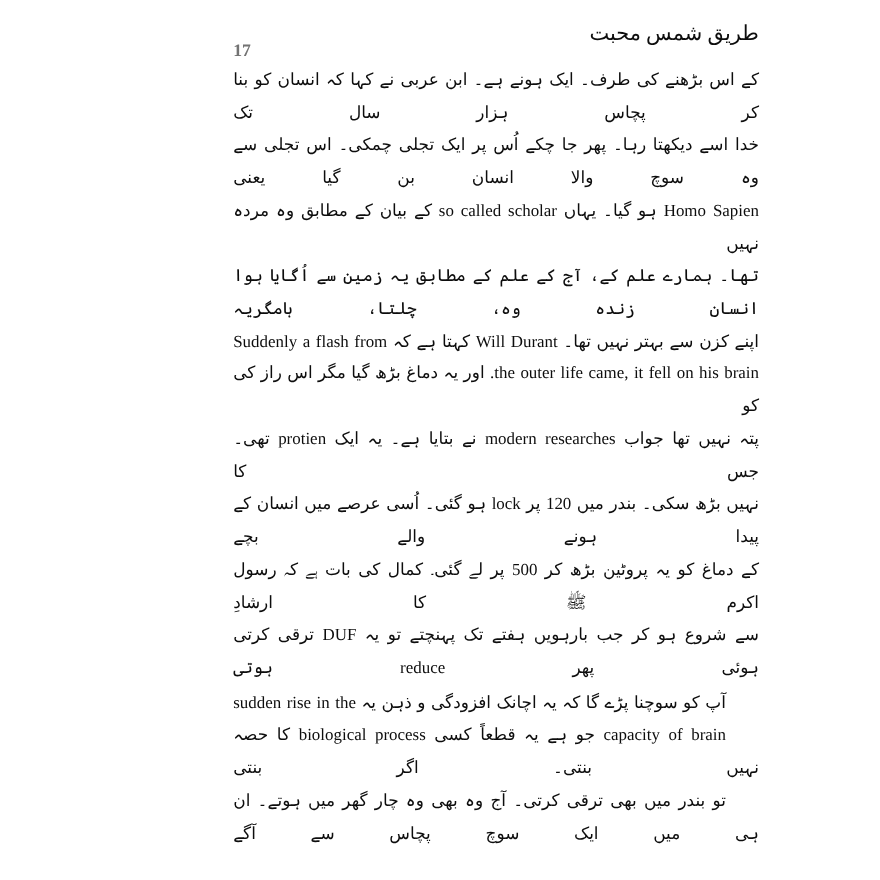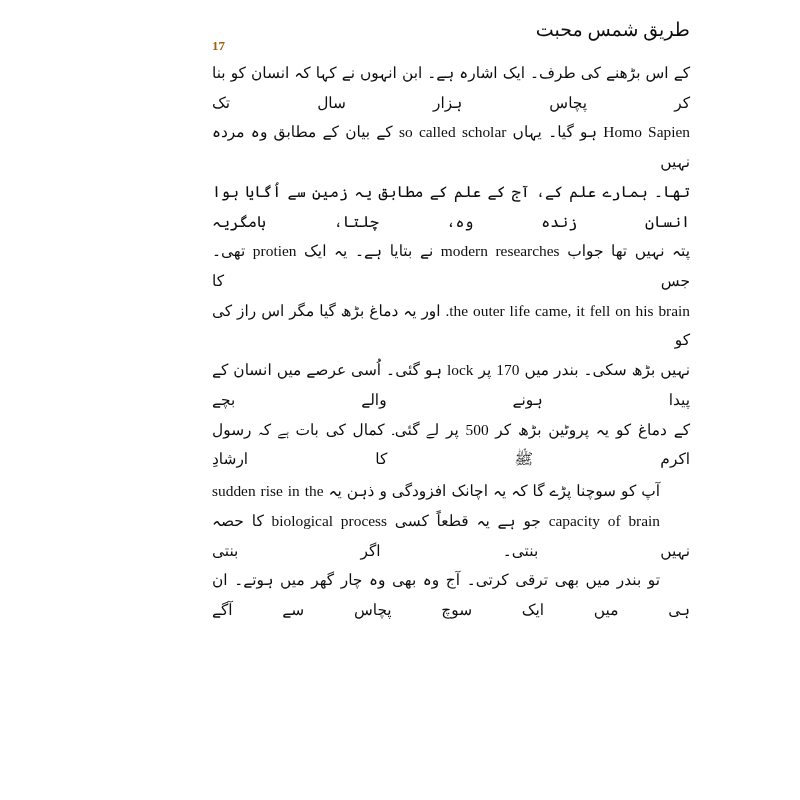--- a/index.html
+++ b/index.html
@@ -34,24 +34,24 @@
     direction: rtl;
     text-align: right;
     letter-spacing: 0.5px;
     color: #0d0d0d;
     white-space: nowrap;
   }
   .page-number {
     position: absolute;
     left: 0;
     top: 22px;
-    font-size: 13px;
+    font-size: 16px;
     font-weight: bold;
     font-family: "Liberation Serif", serif;
-    color: #a16207;
+    color: #737373;
     text-align: center;
   }
   .body-text {
     direction: rtl;
     text-align: justify;
     text-align-last: justify;
     font-size: 15.4px;
     line-height: 1.93;
     color: #0d0d0d;
     word-spacing: 1px;
@@ -77,27 +77,30 @@
 
 <div class="page">
 
   <div class="header-row">
     <div class="book-title">طریق شمس محبت</div>
     <div class="page-number">17</div>
   </div>
 
   <div class="body-text">
     <p class="para" id="para-1">
-        <span class="line">کے اس بڑھنے کی طرف۔ ایک اشارہ ہے۔ ابن انہوں نے کہا کہ انسان کو بنا کر پچاس ہزار سال تک</span>
+        <span class="line">کے اس بڑھنے کی طرف۔ ایک ہونے ہے۔ ابن عربی نے کہا کہ انسان کو بنا کر پچاس ہزار سال تک</span>
+        <span class="line">خدا اسے دیکھتا رہا۔ پھر جا چکے اُس پر ایک تجلی چمکی۔ اس تجلی سے وہ سوچ والا انسان بن گیا یعنی</span>
         <span class="line">Homo Sapien ہو گیا۔ یہاں so called scholar کے بیان کے مطابق وہ مردہ نہیں</span>
         <span class="line">تھا۔ ہمارے علم کے، آج کے علم کے مطابق یہ زمین سے اُگایا ہوا انسان زندہ وہ، چلتا، ہامگریہ</span>
+        <span class="line">اپنے کزن سے بہتر نہیں تھا۔ Will Durant کہتا ہے کہ Suddenly a flash from</span>
+        <span class="line">the outer life came, it fell on his brain. اور یہ دماغ بڑھ گیا مگر اس راز کی کو</span>
         <span class="line">پتہ نہیں تھا جواب modern researches نے بتایا ہے۔ یہ ایک protien تھی۔ جس کا</span>
-        <span class="line">the outer life came, it fell on his brain. اور یہ دماغ بڑھ گیا مگر اس راز کی کو</span>
-        <span class="line">نہیں بڑھ سکی۔ بندر میں 170 پر lock ہو گئی۔ اُسی عرصے میں انسان کے پیدا ہونے والے بچے</span>
+        <span class="line">نہیں بڑھ سکی۔ بندر میں 120 پر lock ہو گئی۔ اُسی عرصے میں انسان کے پیدا ہونے والے بچے</span>
         <span class="line">کے دماغ کو یہ پروٹین بڑھ کر 500 پر لے گئی۔ کمال کی بات ہے کہ رسول اکرم ﷺ کا ارشادِ</span>
+        <span class="line">سے شروع ہو کر جب بارہویں ہفتے تک پہنچتے تو یہ DUF ترقی کرتی ہوئی پھر reduce ہوتی</span>
       </p>
     <p class="para indent" id="para-2">
         <span class="line">آپ کو سوچنا پڑے گا کہ یہ اچانک افزودگی و ذہن یہ sudden rise in the</span>
         <span class="line">capacity of brain جو ہے یہ قطعاً کسی biological process کا حصہ نہیں بنتی۔ اگر بنتی</span>
         <span class="line">تو بندر میں بھی ترقی کرتی۔ آج وہ بھی وہ چار گھر میں ہوتے۔ ان ہی میں ایک سوچ پچاس سے آگے</span>
       </p>
   </div>
 
 </div>
 

